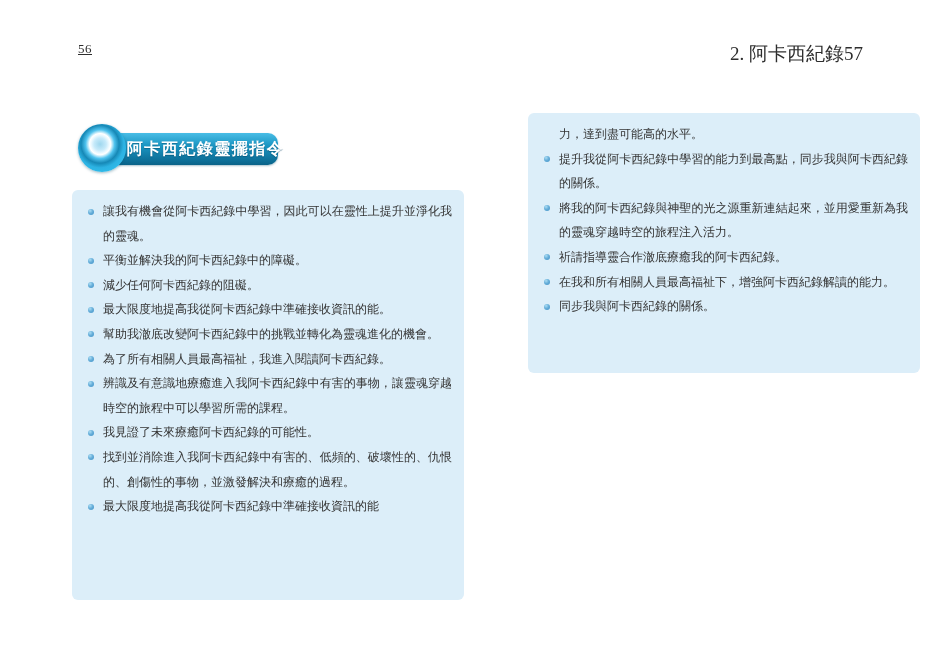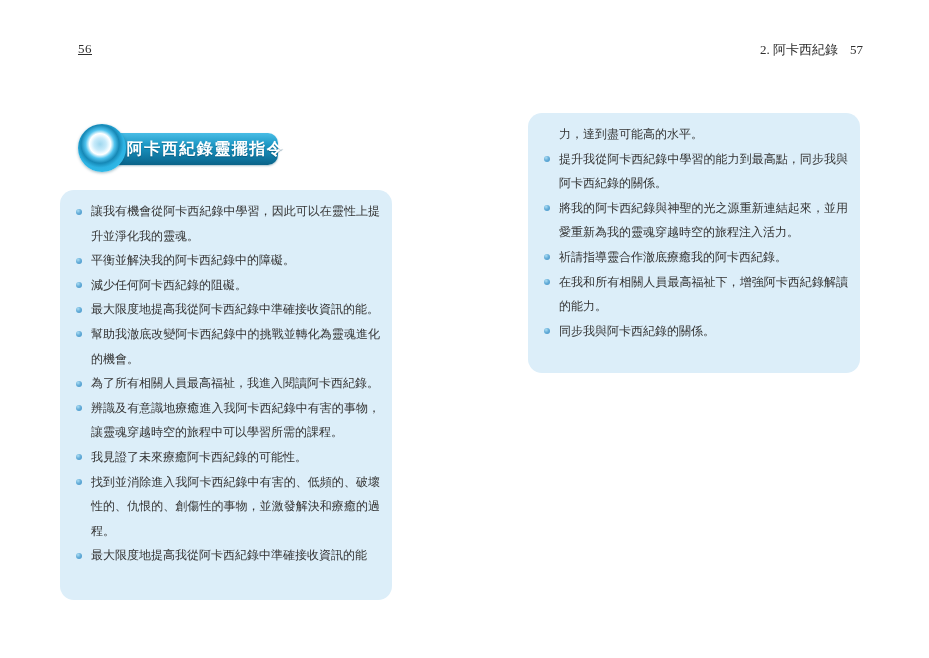--- a/index.html
+++ b/index.html
@@ -12,22 +12,22 @@
   }
   .page { position: absolute; inset: 0; width: 929px; height: 658px; background: #ffffff; }
 
   
   .folio-left {
     position: absolute; left: 78px; top: 41px;
     font-size: 13px; color: #2e2e2e; letter-spacing: 0.5px; text-decoration: underline;
   }
   .running-right {
     position: absolute; top: 41px; right: 66px;
-    font-size: 13px; color: #2e2e2e;
-    display: flex; gap: 12px; align-items: baseline;
+    font-size: 19px; color: #2e2e2e;
+    display: flex; gap: 0; align-items: baseline;
   }
 
   
   .badge-bar {
     position: absolute; left: 97px; top: 133px;
     width: 181px; height: 32px;
     border-radius: 5px 10px 10px 5px;
     background: linear-gradient(180deg, #49bde6 0%, #1a95c2 40%, #0d7099 85%, #0a6288 100%);
     box-shadow: 0 1px 2px rgba(10, 80, 110, 0.35);
     display: flex; align-items: center; justify-content: center;
@@ -45,25 +45,25 @@
     background: radial-gradient(circle at 46% 42%,
       #9fd7ee 0%, #c6eafa 16%, #eefaff 24%,
       #ffffff 28%, #4fc3ee 38%, #1688b6 50%,
       #2cb2e2 62%, #2fb9e8 74%, #1493c4 88%, #0b6d94 100%);
     box-shadow: 0 1px 3px rgba(10, 80, 110, 0.4);
   }
 
   
   .box {
     position: absolute;
-    width: 332px;
+    width: 392px;
     background: #dceef9;
-    border-radius: 14px;
+    border-radius: 6px;
   }
-  .box-left  { left: 60px;  top: 190px; min-height: 410px; }
+  .box-left  { left: 72px;  top: 190px; min-height: 410px; }
   .box-right { left: 528px; top: 113px; min-height: 260px; }
   .box-inner { padding: 9px 12px 10px 14px; }
 
   .instruction-list { list-style: none; }
   .instruction-item {
     position: relative;
     padding-left: 17px;
     font-size: 12px;
     line-height: 24.6px;
     color: #333333;

